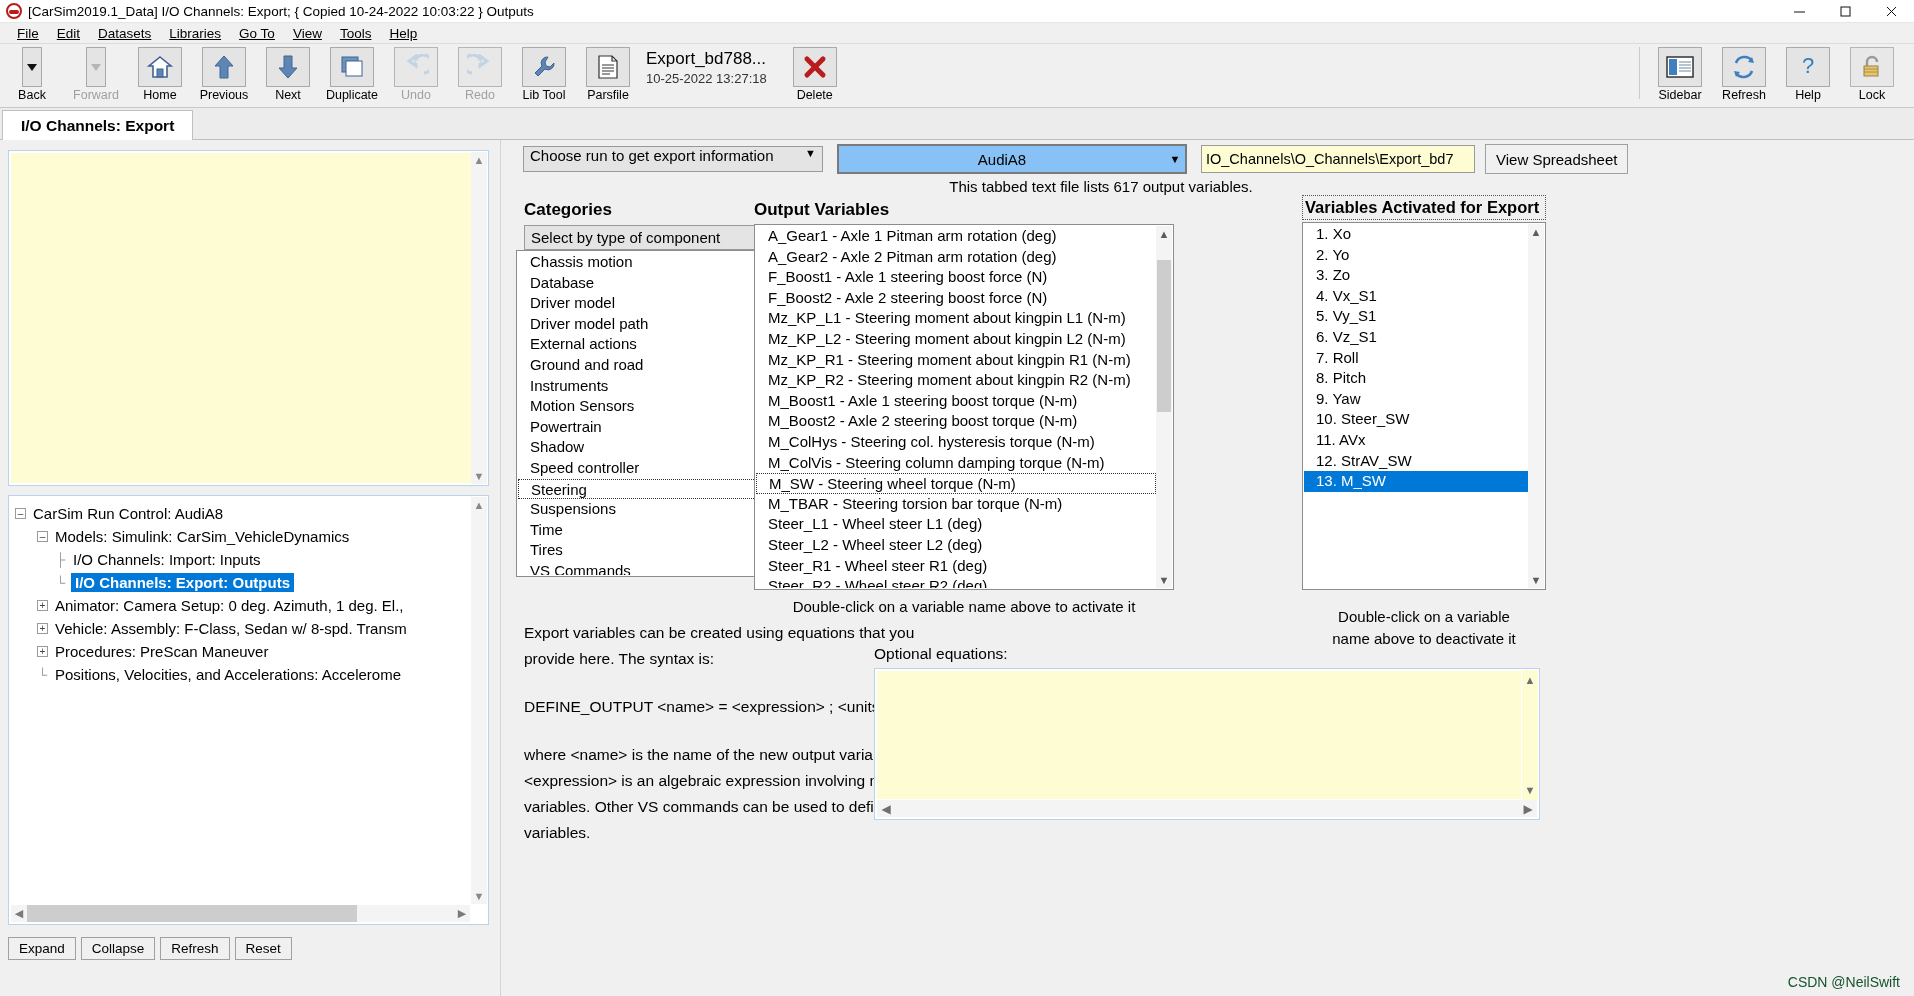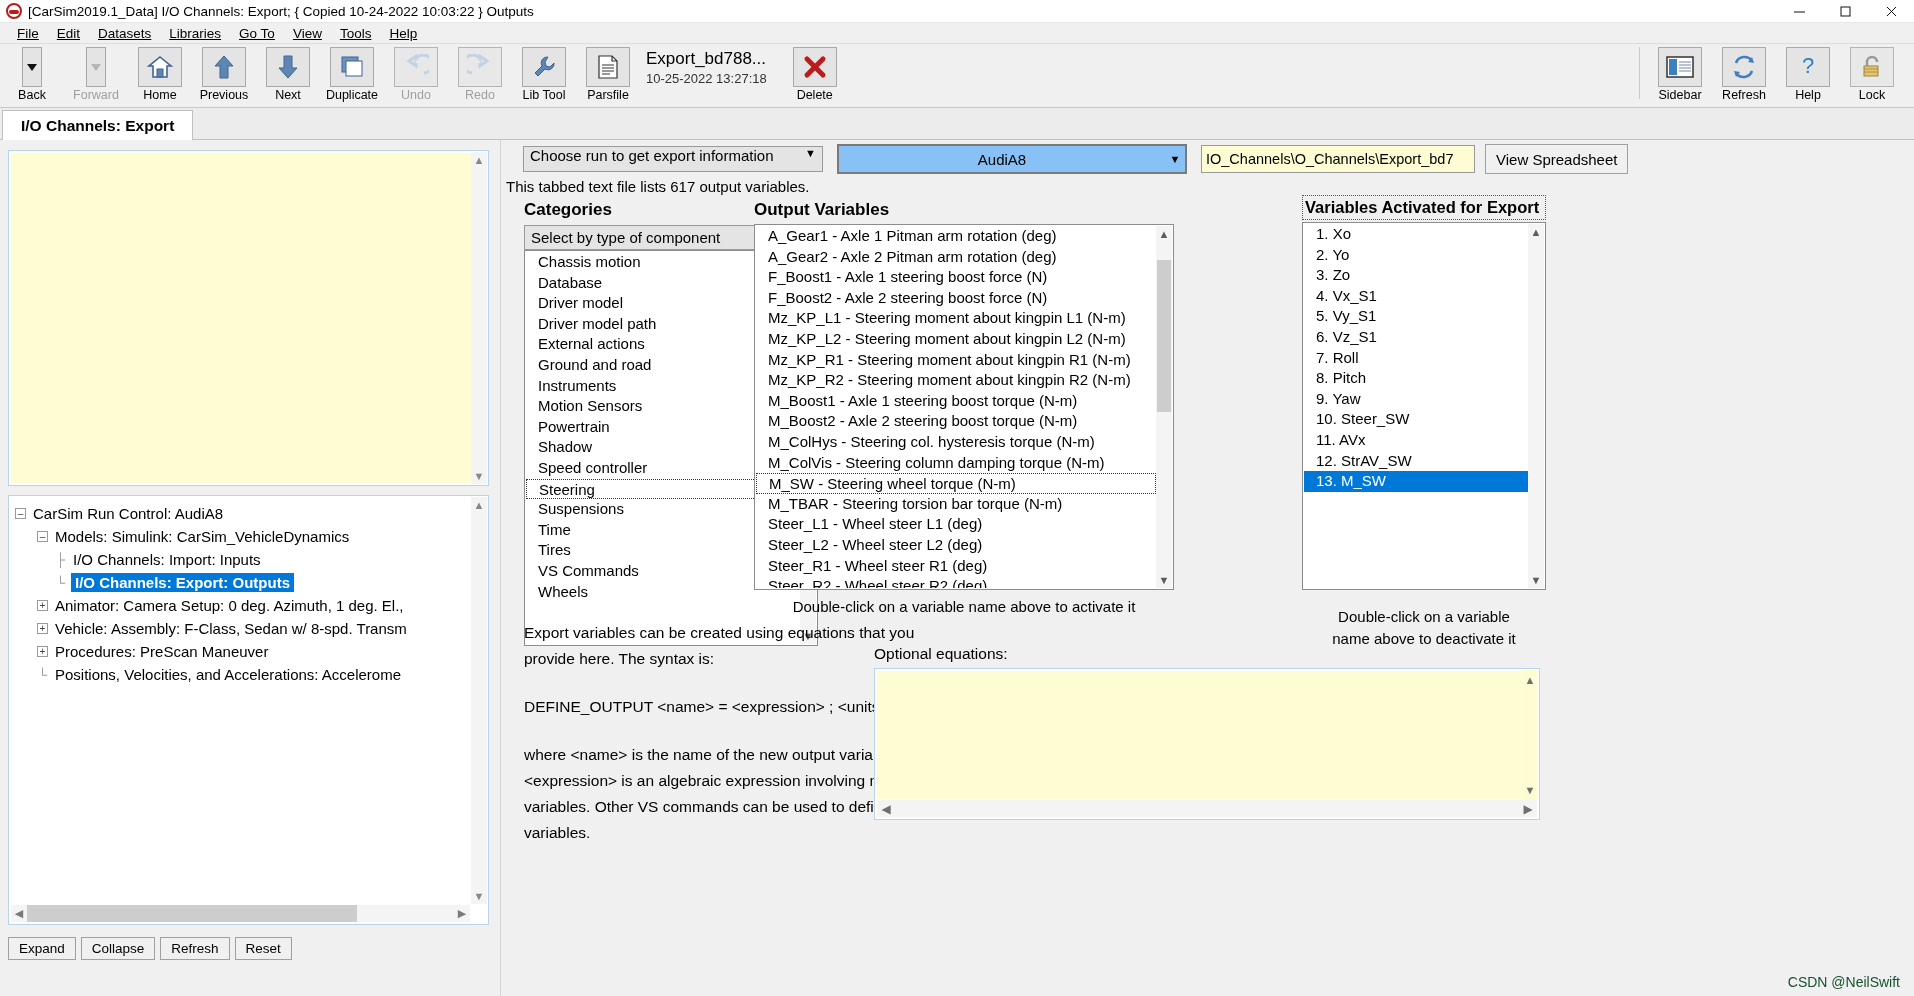--- a/index.html
+++ b/index.html
@@ -164,41 +164,41 @@
   .caret { font-size: 11px; }
   .path-field {
     width: 274px; height: 28px; background: #fdfcd2; border: 1px solid #9a9a9a;
     margin-left: 14px; display: flex; align-items: center; padding: 0 4px;
     font-size: 14.5px; overflow: hidden; white-space: nowrap;
   }
   .view-ss-btn {
     margin-left: 10px; height: 30px; background: #f0f0f0; border: 1px solid #a0a0a0;
     display: flex; align-items: center; padding: 0 10px; font-size: 15px; white-space: nowrap;
   }
-  .filenote { position: absolute; left: 0; top: 38px; width: 1190px; font-size: 15px; }
+  .filenote { position: absolute; left: 0; top: 38px; width: 1190px; text-align: center; font-size: 15px; }
 
   
   .h-categories { position: absolute; left: 18px; top: 60px; font-weight: bold; font-size: 17px; }
   .h-outputs { position: absolute; left: 248px; top: 60px; font-weight: bold; font-size: 17px; }
   .h-activated {
     position: absolute; left: 796px; top: 55px; width: 244px; font-weight: bold; font-size: 16.5px;
     border: 1px dotted #555; padding: 2px 2px; white-space: nowrap;
   }
 
   .select-combo {
     position: absolute; left: 18px; top: 85px; width: 294px; height: 25px;
     background: #e4e4e4; border: 1px solid #9a9a9a;
     display: flex; align-items: center; padding: 0 6px; font-size: 15px;
   }
   .select-combo .lbl { flex: 1; }
 
   .listbox {
     position: absolute; background: #ffffff; border: 1px solid #8c8c8c; overflow: hidden;
   }
-  .lb-cats { left: 18px; top: 110px; width: 294px; height: 396px; } 
+  .lb-cats { left: 10px; top: 110px; width: 294px; height: 327px; } 
   .lb-out { left: 248px; top: 84px; width: 420px; height: 366px; }
   .lb-act { left: 796px; top: 82px; width: 244px; height: 368px; }
 
   .lb-inner { position: absolute; left: 1px; top: 1px; right: 17px; bottom: 1px; overflow: hidden; }
   .lb-item { height: 20.6px; line-height: 20.6px; font-size: 15px; padding-left: 12px; white-space: nowrap; }
   .lb-item.focus { border: 1px dotted #333; height: 20.6px; line-height: 19px; }
   .lb-item.sel { background: #0078d7; color: #fff; }
 
   .lb-scroll {
     position: absolute; right: 1px; top: 1px; bottom: 1px; width: 16px; background: #f4f4f4;

